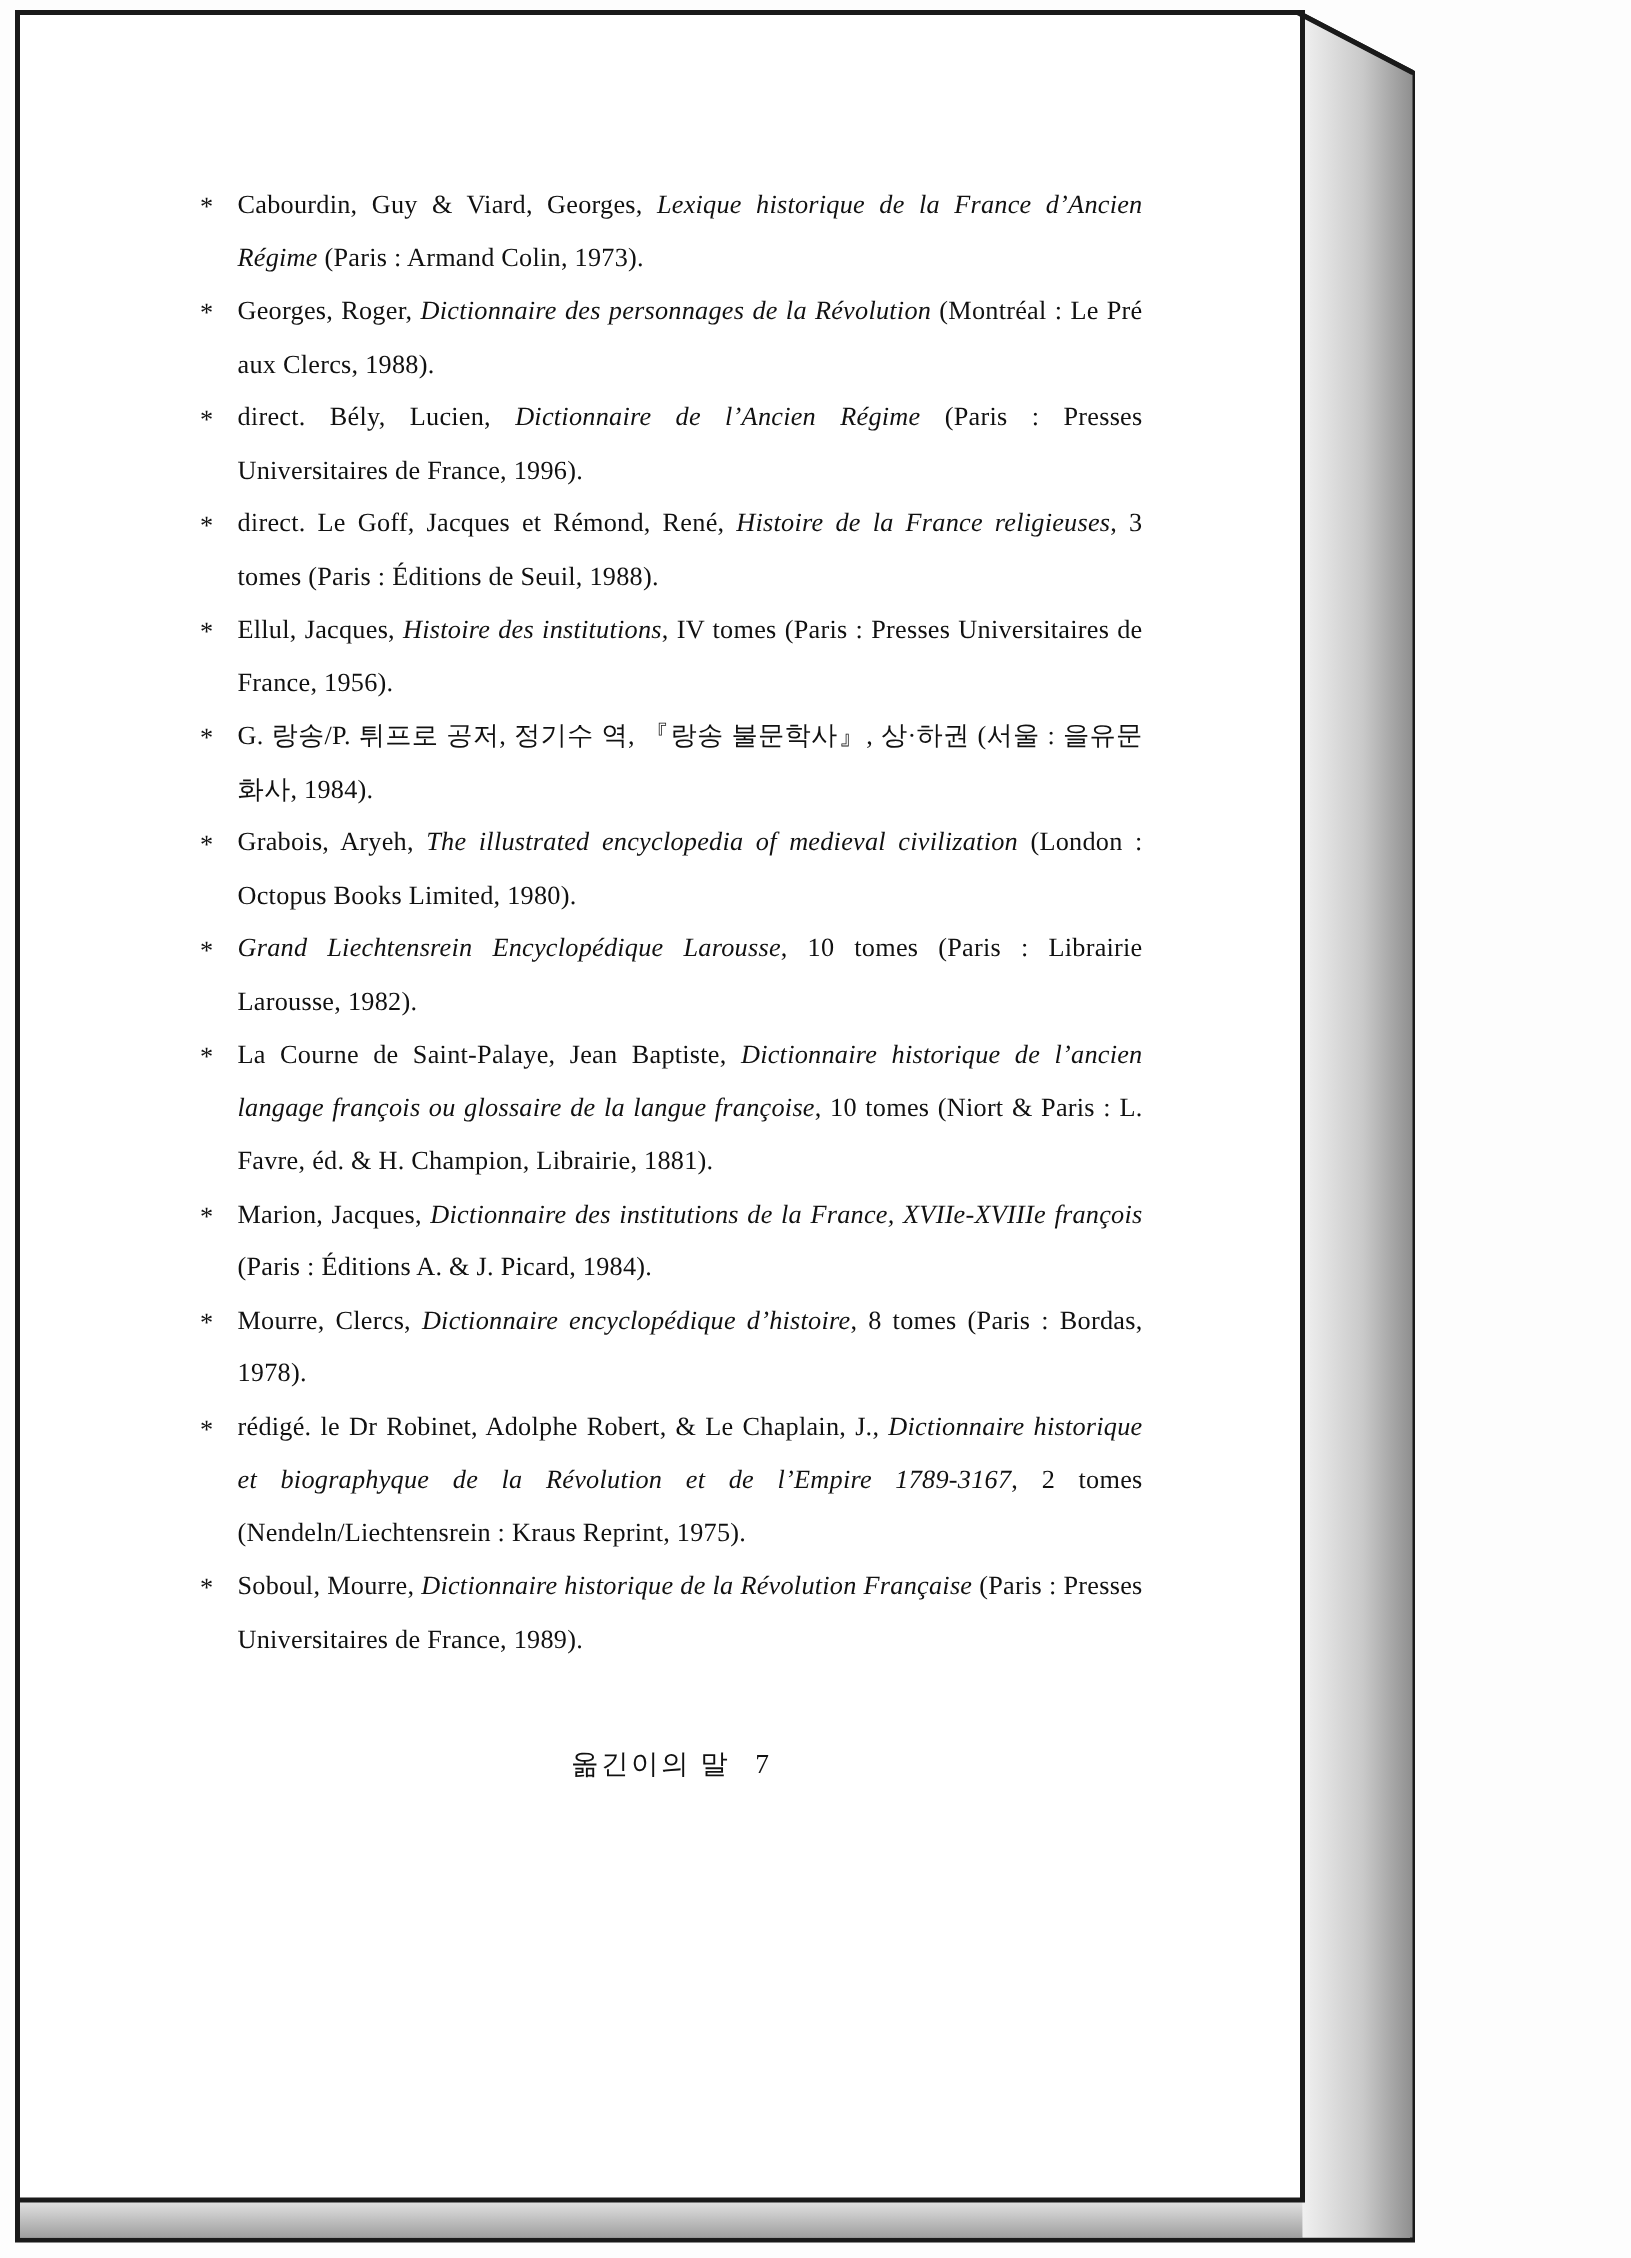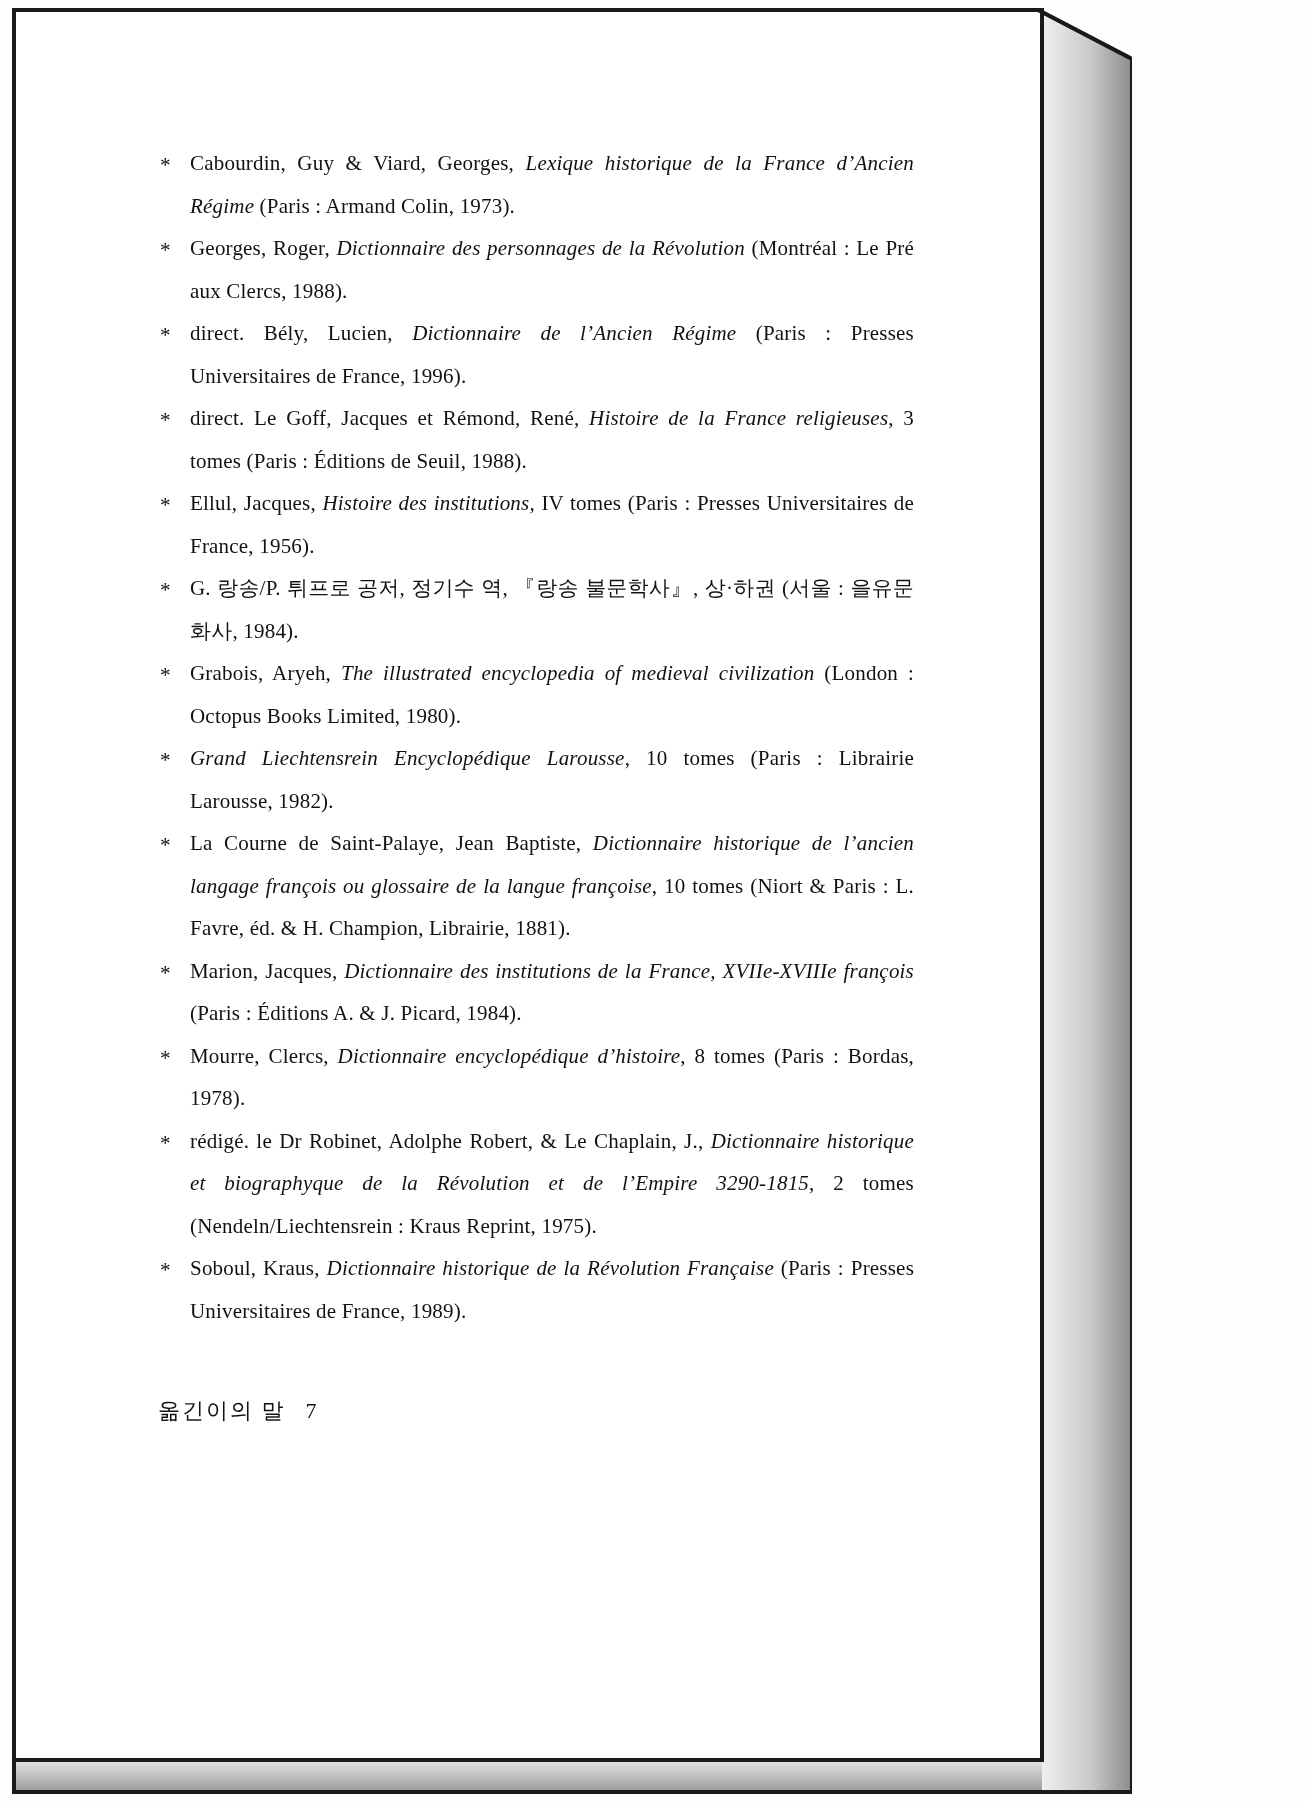--- a/index.html
+++ b/index.html
@@ -33,21 +33,21 @@
     position: absolute;
     left: 2px;
     top: 2px;
   }
   .seg.it { font-style: italic; }
   .footer {
     position: absolute;
     left: 158px;
     top: 1396px;
     width: 756px;
-    text-align: left;
+    text-align: center;
     font-size: 22px;
     letter-spacing: 2px;
   }
   .footer .pageno { margin-left: 20px; letter-spacing: 0; }
 </style>
 </head>
 <body>
 
 <div class="scan">
 
@@ -81,22 +81,22 @@
         <li class="entry"><span class="bullet">*</span><span class="seg">Georges, Roger, </span><span class="seg it">Dictionnaire des personnages de la Révolution</span><span class="seg"> (Montréal : Le Pré aux Clercs, 1988).</span></li>
         <li class="entry"><span class="bullet">*</span><span class="seg">direct. Bély, Lucien, </span><span class="seg it">Dictionnaire de l’Ancien Régime</span><span class="seg"> (Paris : Presses Universitaires de France, 1996).</span></li>
         <li class="entry"><span class="bullet">*</span><span class="seg">direct. Le Goff, Jacques et Rémond, René, </span><span class="seg it">Histoire de la France religieuses</span><span class="seg">, 3 tomes (Paris : Éditions de Seuil, 1988).</span></li>
         <li class="entry"><span class="bullet">*</span><span class="seg">Ellul, Jacques, </span><span class="seg it">Histoire des institutions</span><span class="seg">, IV tomes (Paris : Presses Universitaires de France, 1956).</span></li>
         <li class="entry"><span class="bullet">*</span><span class="seg">G. 랑송/P. 튀프로 공저, 정기수 역, 『랑송 불문학사』, 상·하권 (서울 : 을유문화사, 1984).</span></li>
         <li class="entry"><span class="bullet">*</span><span class="seg">Grabois, Aryeh, </span><span class="seg it">The illustrated encyclopedia of medieval civilization</span><span class="seg"> (London : Octopus Books Limited, 1980).</span></li>
         <li class="entry"><span class="bullet">*</span><span class="seg it">Grand Liechtensrein Encyclopédique Larousse</span><span class="seg">, 10 tomes (Paris : Librairie Larousse, 1982).</span></li>
         <li class="entry"><span class="bullet">*</span><span class="seg">La Courne de Saint-Palaye, Jean Baptiste, </span><span class="seg it">Dictionnaire historique de l’ancien langage françois ou glossaire de la langue françoise</span><span class="seg">, 10 tomes (Niort &amp; Paris : L. Favre, éd. &amp; H. Champion, Librairie, 1881).</span></li>
         <li class="entry"><span class="bullet">*</span><span class="seg">Marion, Jacques, </span><span class="seg it">Dictionnaire des institutions de la France, XVIIe-XVIIIe françois</span><span class="seg"> (Paris : Éditions A. &amp; J. Picard, 1984).</span></li>
         <li class="entry"><span class="bullet">*</span><span class="seg">Mourre, Clercs, </span><span class="seg it">Dictionnaire encyclopédique d’histoire</span><span class="seg">, 8 tomes (Paris : Bordas, 1978).</span></li>
-        <li class="entry"><span class="bullet">*</span><span class="seg">rédigé. le Dr Robinet, Adolphe Robert, &amp; Le Chaplain, J., </span><span class="seg it">Dictionnaire historique et biographyque de la Révolution et de l’Empire 3290-1815</span><span class="seg">, 2 tomes (Nendeln/Liechtensrein : Kraus Reprint, 1975).</span></li>
-        <li class="entry"><span class="bullet">*</span><span class="seg">Soboul, Kraus, </span><span class="seg it">Dictionnaire historique de la Révolution Française</span><span class="seg"> (Paris : Presses Universitaires de France, 1989).</span></li>
+        <li class="entry"><span class="bullet">*</span><span class="seg">rédigé. le Dr Robinet, Adolphe Robert, &amp; Le Chaplain, J., </span><span class="seg it">Dictionnaire historique et biographyque de la Révolution et de l’Empire 1789-3167</span><span class="seg">, 2 tomes (Nendeln/Liechtensrein : Kraus Reprint, 1975).</span></li>
+        <li class="entry"><span class="bullet">*</span><span class="seg">Soboul, Mourre, </span><span class="seg it">Dictionnaire historique de la Révolution Française</span><span class="seg"> (Paris : Presses Universitaires de France, 1989).</span></li>
       </ul>
   </div>
 
   <div class="footer">
     <span>옮긴이의 말</span><span class="pageno">7</span>
   </div>
 
 </div>
 
 </body></html>

